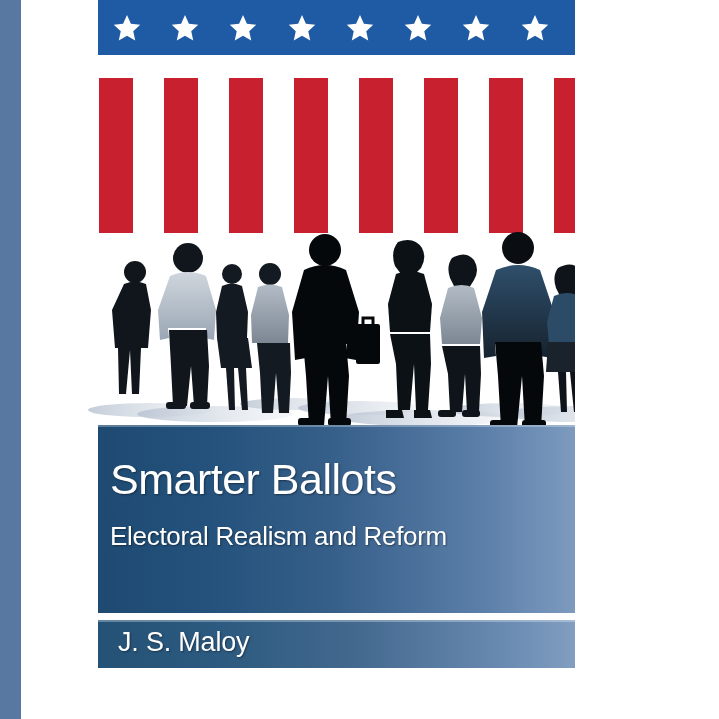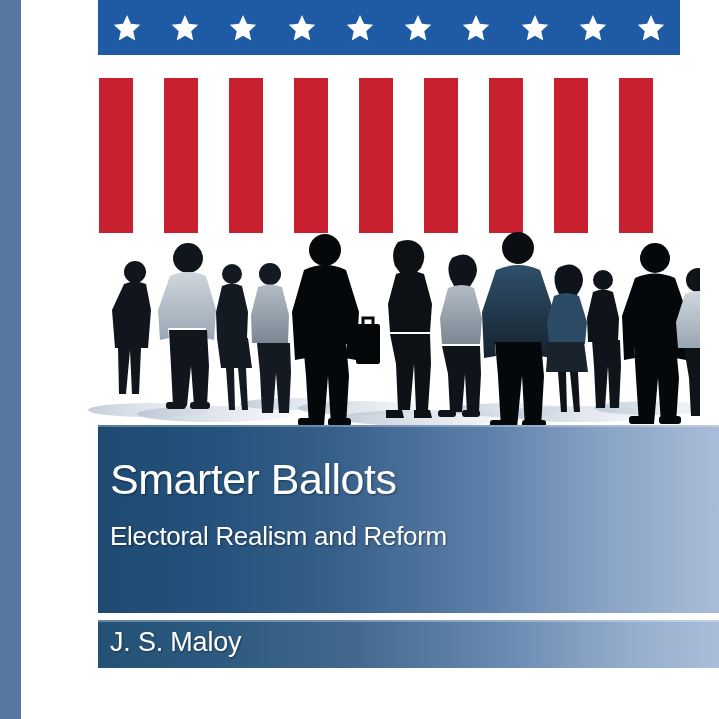--- a/index.html
+++ b/index.html
@@ -7,21 +7,21 @@
     margin: 0;
     padding: 0;
     background: #ffffff;
   }
   body {
     font-family: "Liberation Sans", sans-serif;
   }
 
   #cover {
     position: relative;
-    width: 719px;
+    width: 575px;
     height: 719px;
     background: #ffffff;
     overflow: hidden;
   }
 
   
   .spine {
     position: absolute;
     left: 0;
     top: 0;
@@ -152,21 +152,21 @@
     box-sizing: border-box;
   }
   .band-top-edge-2 {
     position: absolute;
     left: 0; top: 0; right: 0;
     height: 2px;
     background: rgba(255,255,255,0.30);
   }
   .author-name {
     position: absolute;
-    left: 12px;
+    left: 20px;
     top: 9px;
     margin: 0;
     font-size: 27px;
     line-height: 1;
     font-weight: 400;
     color: #ffffff;
     letter-spacing: -0.2px;
     text-shadow: 1px 1px 2px rgba(0,0,0,0.40);
     white-space: nowrap;
   }

